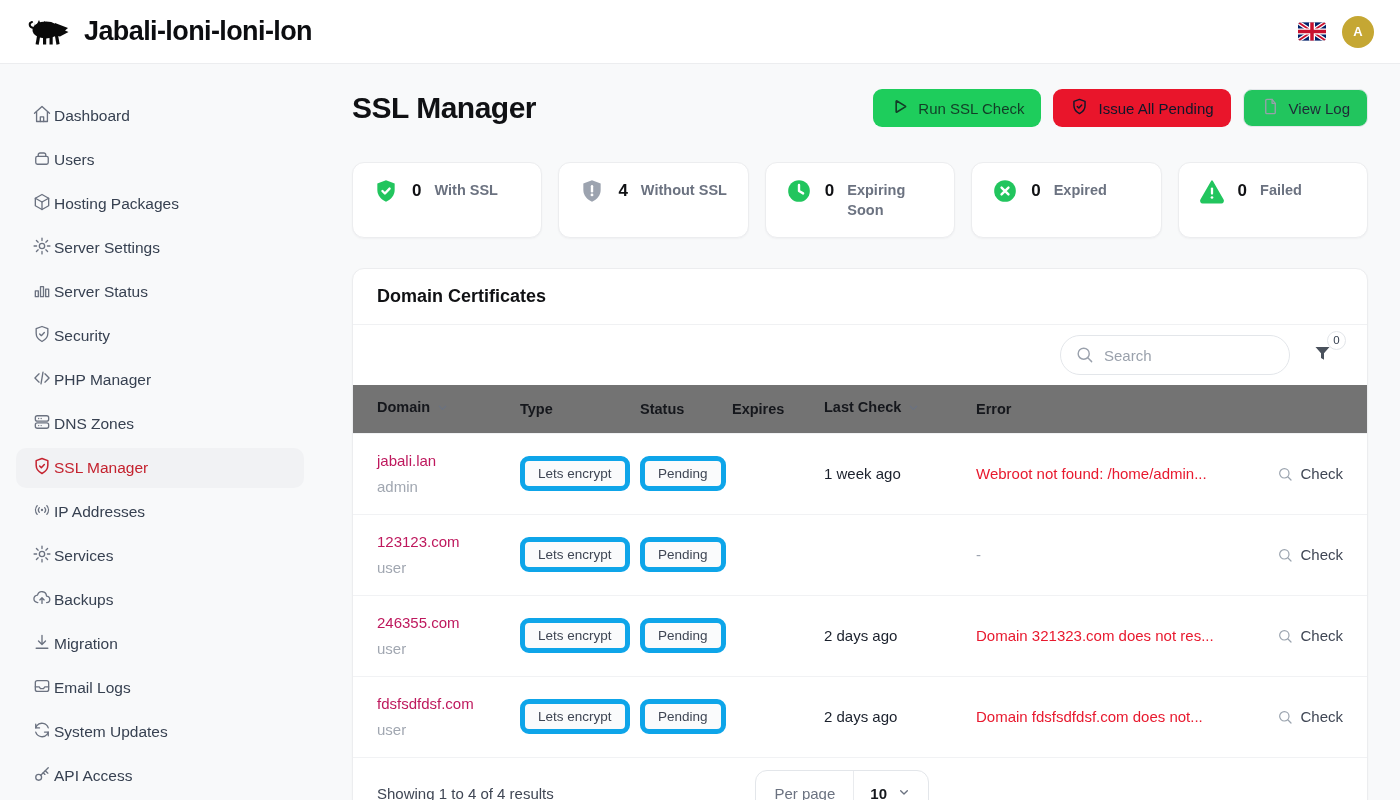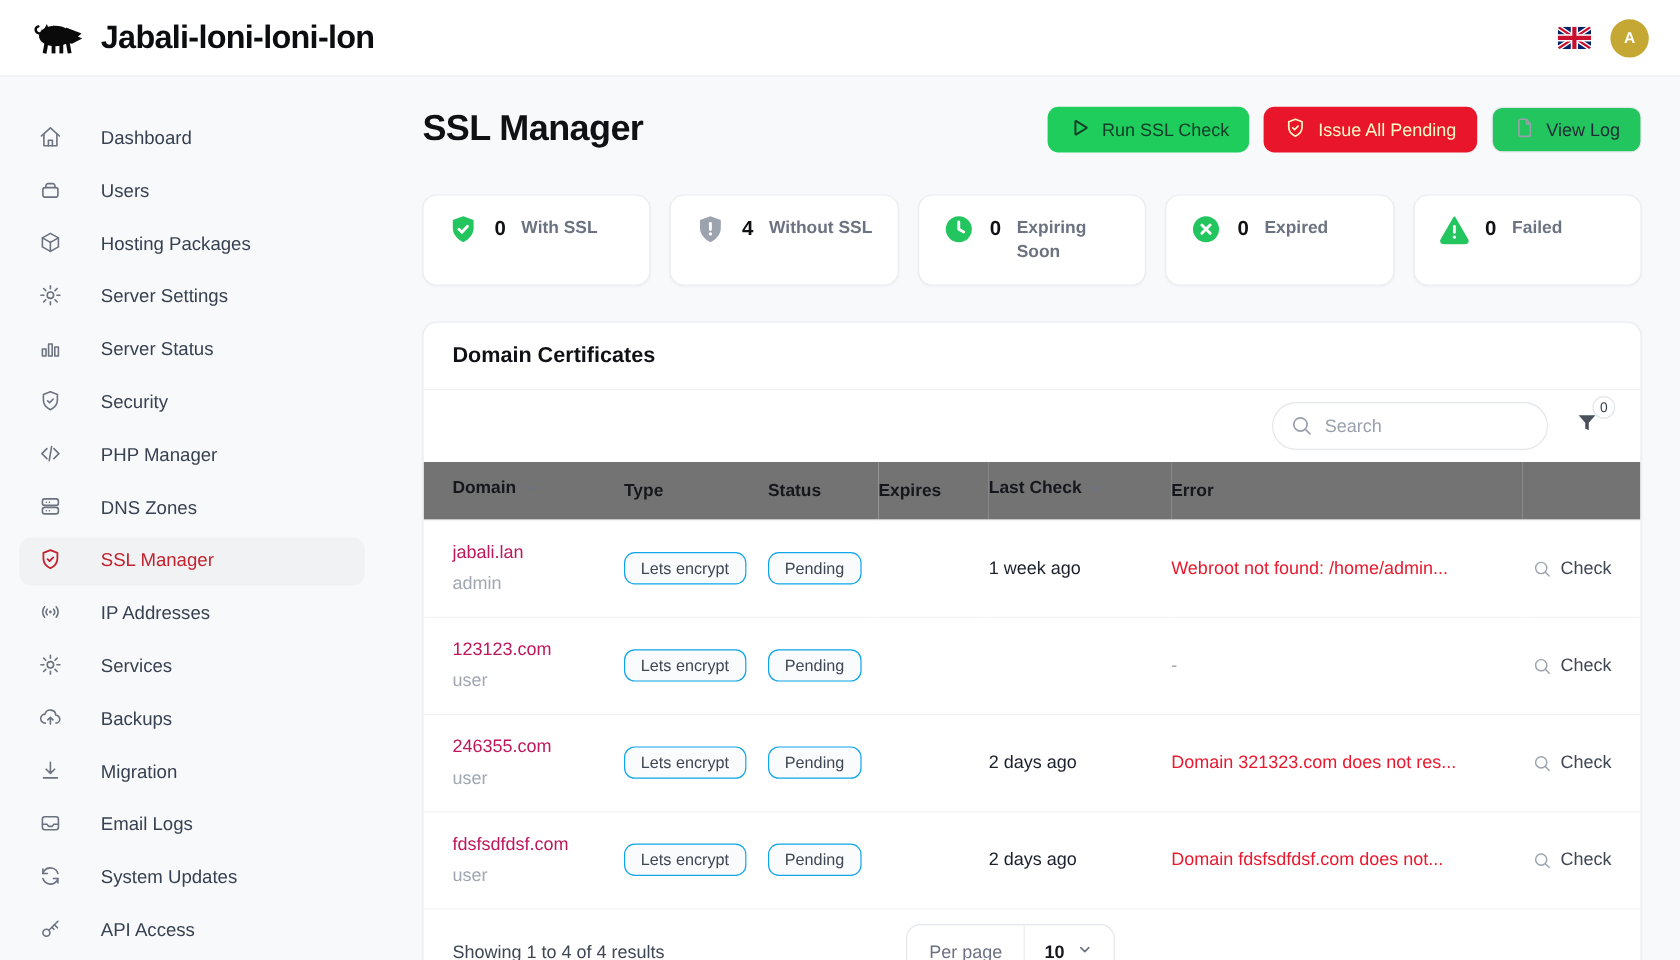--- a/index.html
+++ b/index.html
@@ -12,37 +12,37 @@
   .brand { display:flex; align-items:center; gap:12px; }
   .brand-title { font-size:27px; font-weight:800; letter-spacing:-0.6px; color:#0c0d10; }
   .topbar-right { display:flex; align-items:center; gap:16px; }
   .flag { width:28px; height:19px; border-radius:3px; overflow:hidden; display:block; }
   .avatar { width:32px; height:32px; border-radius:50%; background:#c5a733; color:#fff;
     font-size:13px; font-weight:700; display:flex; align-items:center; justify-content:center; cursor:pointer; }
 
   
   .layout { display:flex; height:736px; }
   .sidebar { width:320px; flex-shrink:0; padding:32px 16px 0; }
-  .nav-item { display:flex; align-items:center; gap:32px; height:40px; margin-bottom:4px;
+  .nav-item { display:flex; align-items:center; gap:2px; height:40px; margin-bottom:4px;
     padding:0 16px; border-radius:10px; font-size:15.5px; color:#374151; cursor:pointer; }
   .nav-item svg { color:#6b7280; flex-shrink:0; }
   .nav-item.active { background:#f1f2f4; color:#c4222e; font-weight:500; }
   .nav-item.active svg { color:#c4222e; }
 
   .content { flex:1; padding:0 32px; }
 
   
   .page-head { display:flex; align-items:center; justify-content:space-between; margin-top:24px; height:40px; }
   .page-title { font-size:30px; font-weight:800; letter-spacing:-0.5px; color:#101114; margin:0; }
   .actions { display:flex; gap:12px;border-radius:11px; }
   .btn { height:38px; border:none; border-radius:9px; display:inline-flex; align-items:center;
     gap:9px; padding:0 17px; font-size:15px; font-weight:500; cursor:pointer;
     font-family:"Liberation Sans","DejaVu Sans",sans-serif; }
   .btn-green { background:#1ecd5c; color:#133d27; }
-  .btn-red { background:#e9152b; color:#fef9c3; }
+  .btn-red { background:#e9152b; color:#0f172a; }
   .btn-white { background:#22c55e; border:1px solid #e5e7eb; color:#1f2937; }
 
   
   .stats { display:grid; grid-template-columns:repeat(5,1fr); gap:16px; margin-top:34px; }
   .stat-card { background:#fff; border:1px solid #ecedef; border-radius:12px; height:76px;
     padding:15px 20px; display:flex; align-items:flex-start; gap:13px;
     box-shadow:0 1px 2px rgba(16,24,40,.04); }
   .stat-value { font-size:17px; font-weight:800; color:#101114; margin-top:3px; }
   .stat-label { font-size:14.5px; font-weight:700; color:#6b7280; line-height:1.4; margin-top:2px; max-width:92px; }
 
@@ -68,21 +68,21 @@
   table { width:100%; border-collapse:collapse; table-layout:fixed; }
   thead tr { background:#737373; height:48px; }
   th { text-align:left; font-size:14.5px; font-weight:700; color:#15171c; padding:0; }
   th.col-domain { padding-left:24px; }
   th .sort { vertical-align:-3px; margin-left:5px; color:#6b7280; }
   tbody tr { height:81px; border-top:1px solid #f1f2f4; }
   td { font-size:15px; color:#1a202c; vertical-align:middle; padding:0; }
   td.cell-domain { padding-left:24px; }
   .d1 { color:#be185d; margin-bottom:9px; }
   .d2 { color:#a1a7b1; }
-  .badge { display:inline-block; padding:5px 13px; border:1px solid #0ea5e9; background:#fafbfc;
+  .badge { display:inline-block; padding:5px 13px; border:5px solid #0ea5e9; background:#fafbfc;
     border-radius:9px; font-size:13.5px; color:#3f4654; }
   .err { color:#e8192e; white-space:nowrap; overflow:hidden; text-overflow:ellipsis; display:block; padding-right:10px; }
   .err-dash { color:#9ca3af; }
   .check-btn { display:flex; justify-content:flex-end; align-items:center; gap:7px;
     padding-right:24px; color:#3f4654; font-size:15px; cursor:pointer; }
   .check-btn svg { color:#9aa3ae; }
 
   
   .panel-footer { border-top:1px solid #f1f2f4; display:flex; align-items:center; padding:12px 24px 24px; }
   .showing { font-size:15px; color:#3f4654; }

